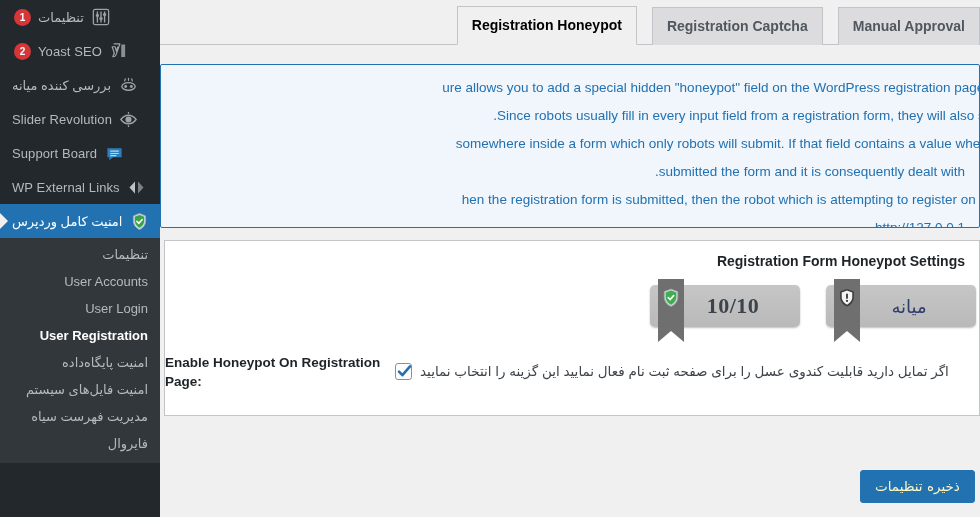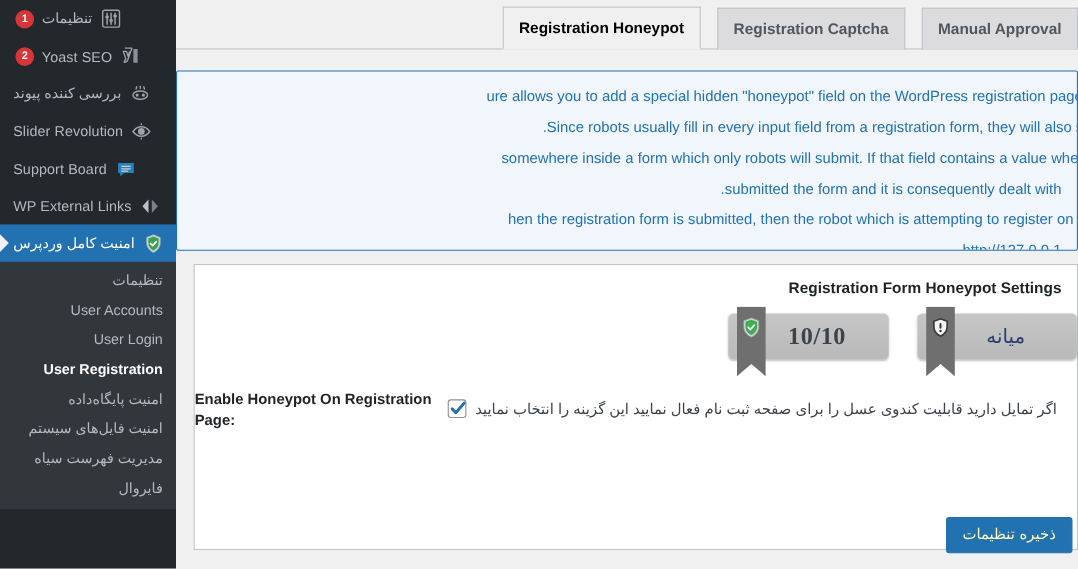--- a/index.html
+++ b/index.html
@@ -113,24 +113,24 @@
     color:#2271b1;
     font-size:13.5px;
     line-height:22px;
     direction:rtl;text-align:right;
     white-space:nowrap;
   }
   .notice-box p.wide{margin-right:-320px;}
 
   
   .panel{
-    position:absolute;top:240px;right:0;left:16px;
+    position:absolute;top:240px;right:0;left:4px;
     background:#fff;border:1px solid #c3c4c7;
     box-sizing:border-box;
-    height:260px;
+    height:176px;
   }
   .panel-title{
     text-align:right;
     font-size:14px;font-weight:700;color:#1d2327;
     padding:12px 14px 0 0;
     margin:0;direction:rtl;
   }
 
   
   .badges{
@@ -269,21 +269,21 @@
 
     <div class="menu-item">
       <span class="micon">
         <svg width="19" height="19" viewBox="0 0 20 20">
             <path d="M3 11c0-2.2 3.1-4 7-4s7 1.8 7 4-3.1 4-7 4-7-1.8-7-4z" fill="none" stroke="#b4b9be" stroke-width="1.4"></path>
             <circle cx="7" cy="11" r="1.5" fill="#b4b9be"></circle>
             <circle cx="13" cy="11" r="1.5" fill="#b4b9be"></circle>
             <path d="M6 5.2L6.6 3M10 4.6V2.4M14 5.2L13.4 3" stroke="#b4b9be" stroke-width="1.3" stroke-linecap="round"></path>
           </svg>
       </span>
-      <span class="mlabel">بررسی کننده پیوند</span>
+      <span class="mlabel">بررسی کننده میانه</span>
     </div>
 
     <div class="menu-item">
       <span class="micon">
         <svg width="19" height="19" viewBox="0 0 20 20">
             <path d="M2 10c2.2-3 5-4.5 8-4.5S15.8 7 18 10c-2.2 3-5 4.5-8 4.5S4.2 13 2 10z" fill="none" stroke="#b4b9be" stroke-width="1.4"></path>
             <circle cx="10" cy="10" r="3.2" fill="#b4b9be"></circle>
             <path d="M10 4V2.2M10 16v1.8" stroke="#b4b9be" stroke-width="1.3"></path>
           </svg>
       </span>

